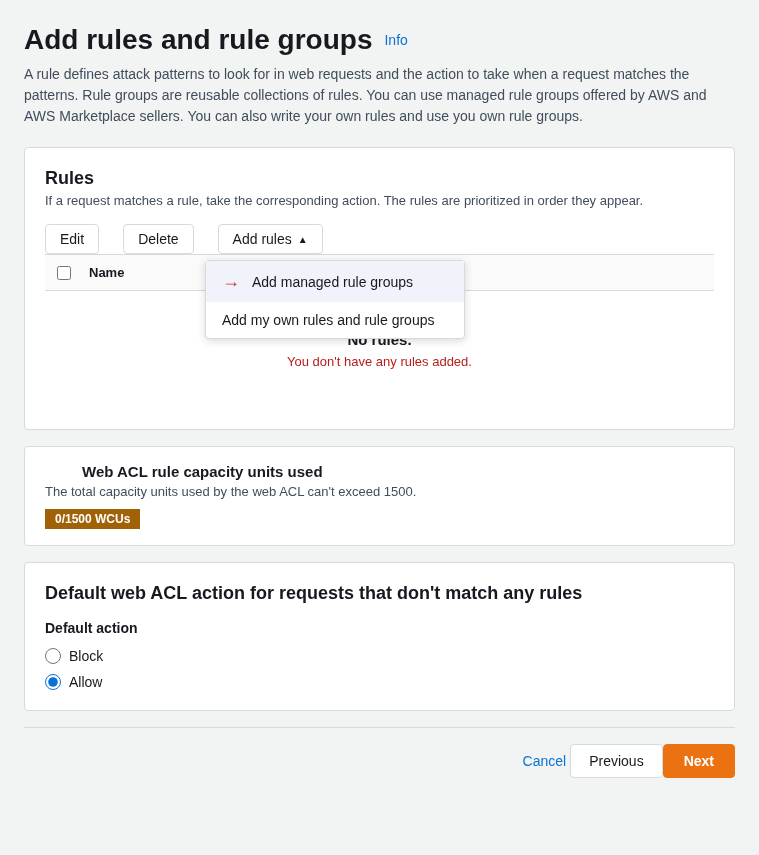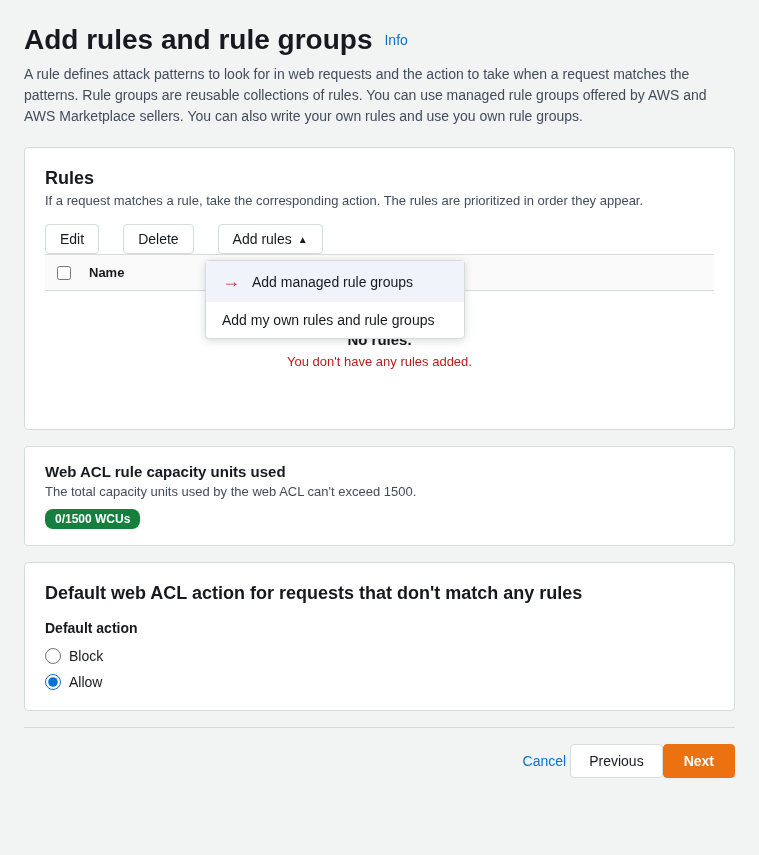--- a/index.html
+++ b/index.html
@@ -173,36 +173,37 @@
       border-radius: 4px;
       margin-bottom: 16px;
       padding: 16px 20px;
     }
 
     .wcu-title {
       font-size: 15px;
       font-weight: 600;
       color: #16191f;
       margin-bottom: 4px;
+      margin-left: 37px;
     }
 
     .wcu-desc {
       font-size: 13px;
       color: #414d5c;
       margin-bottom: 10px;
     }
 
     .wcu-badge {
       display: inline-block;
-      background: #15803d;
+      background: #a16207;
       color: #fff;
       font-size: 12px;
       font-weight: 600;
       padding: 3px 10px;
-      border-radius: 8px;
+      border-radius: 0;
     }
 
     .default-action-card {
       background: #fff;
       border: 1px solid #d5dbdb;
       border-radius: 4px;
       margin-bottom: 16px;
       padding: 20px;
     }
 

